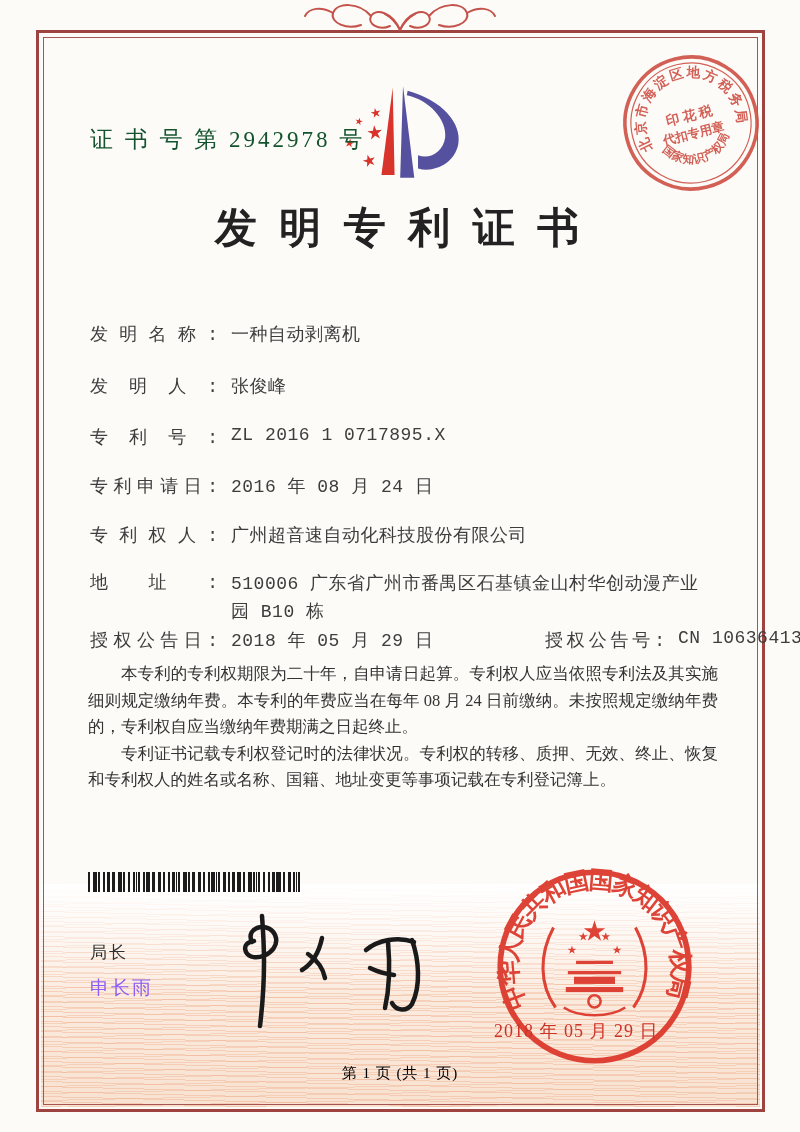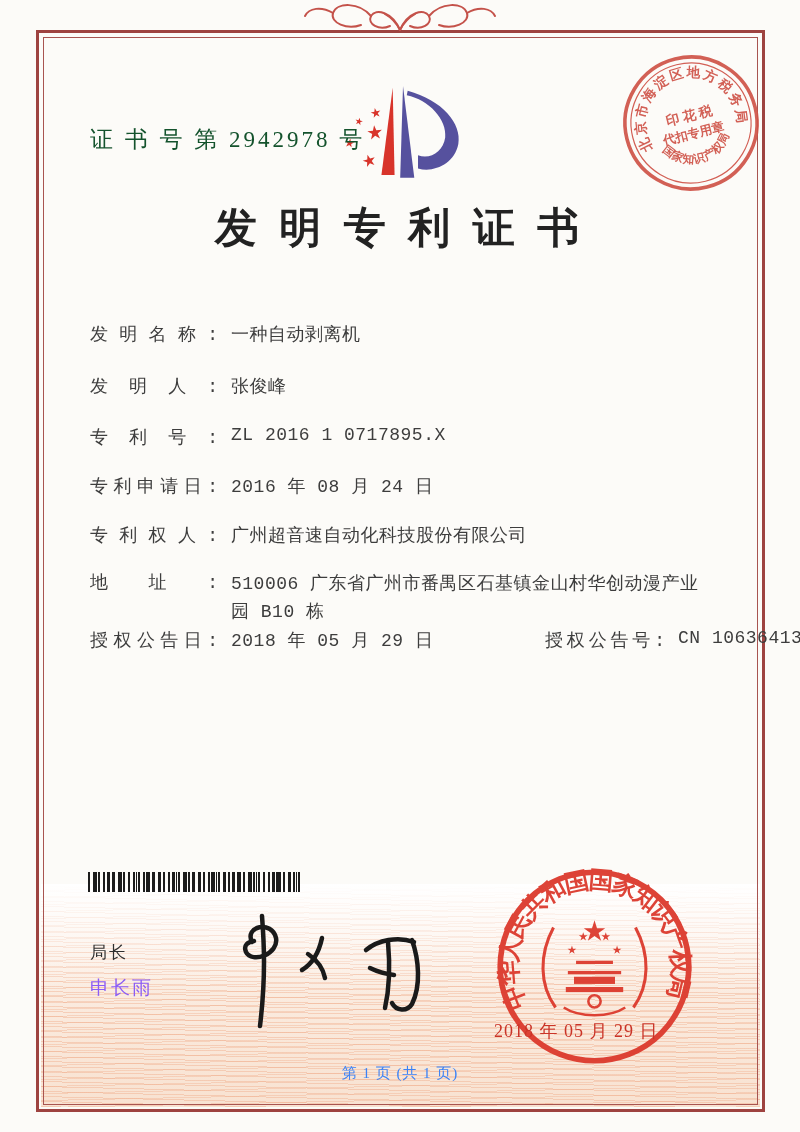--- a/index.html
+++ b/index.html
@@ -55,21 +55,21 @@
                    font-family:Liberation Serif, serif; letter-spacing:2px; }
   .signature { left:218px; top:912px; z-index:2; }
 
   
   .tax-stamp { left:616px; top:48px; transform:rotate(-14deg); opacity:0.92; }
   .official-seal { left:492px; top:864px; z-index:1; opacity:0.95; }
   .seal-date { left:494px; top:1019px; font-size:18px; color:#ca3428; z-index:2;
                letter-spacing:1px; white-space:nowrap; }
 
   .page-footer { left:0; right:0; top:1064px; text-align:center; font-size:15px;
-                 color:#3b82f6; z-index:2; letter-spacing:1px; }
+                 color:#000000; z-index:2; letter-spacing:1px; }
 
   .ornament { left:275px; top:0; z-index:3; }
   .logo { left:328px; top:66px; }
 </style>
 </head>
 <body>
 
 <div class="guilloche"></div>
 
 <div class="frame-outer"></div>
@@ -143,20 +143,22 @@
   <span class="flabel">地址:</span><span class="fvalue wrap">510006 广东省广州市番禺区石基镇金山村华创动漫产业园 B10 栋</span>
 </div>
 <div class="abs frow" style="top:628px; right:0;">
   <span class="flabel">授权公告日:</span><span class="fvalue">2018 年 05 月 29 日</span>
   <span class="grant-pair">
     <span class="flabel">授权公告号:</span><span class="fvalue">CN 106364135 B</span>
   </span>
 </div>
 
 <div class="abs body-text">
+  <p>本专利的专利权期限为二十年，自申请日起算。专利权人应当依照专利法及其实施细则规定缴纳年费。本专利的年费应当在每年 08 月 24 日前缴纳。未按照规定缴纳年费的，专利权自应当缴纳年费期满之日起终止。</p>
+  <p>专利证书记载专利权登记时的法律状况。专利权的转移、质押、无效、终止、恢复和专利权人的姓名或名称、国籍、地址变更等事项记载在专利登记簿上。</p>
 </div>
 
 <div class="abs barcode"></div>
 
 <div class="abs signoff-title">局长</div>
 <div class="abs signoff-name">申长雨</div>
 
 <svg class="abs signature" width="250" height="120" viewBox="0 0 250 120">
   <g stroke="#1a1a1a" stroke-width="4.5" fill="none" stroke-linecap="round" stroke-linejoin="round">
     <path d="M34,30 C26,14 54,8 58,26 C61,42 34,52 28,40 C25,33 30,30 36,29"></path>

